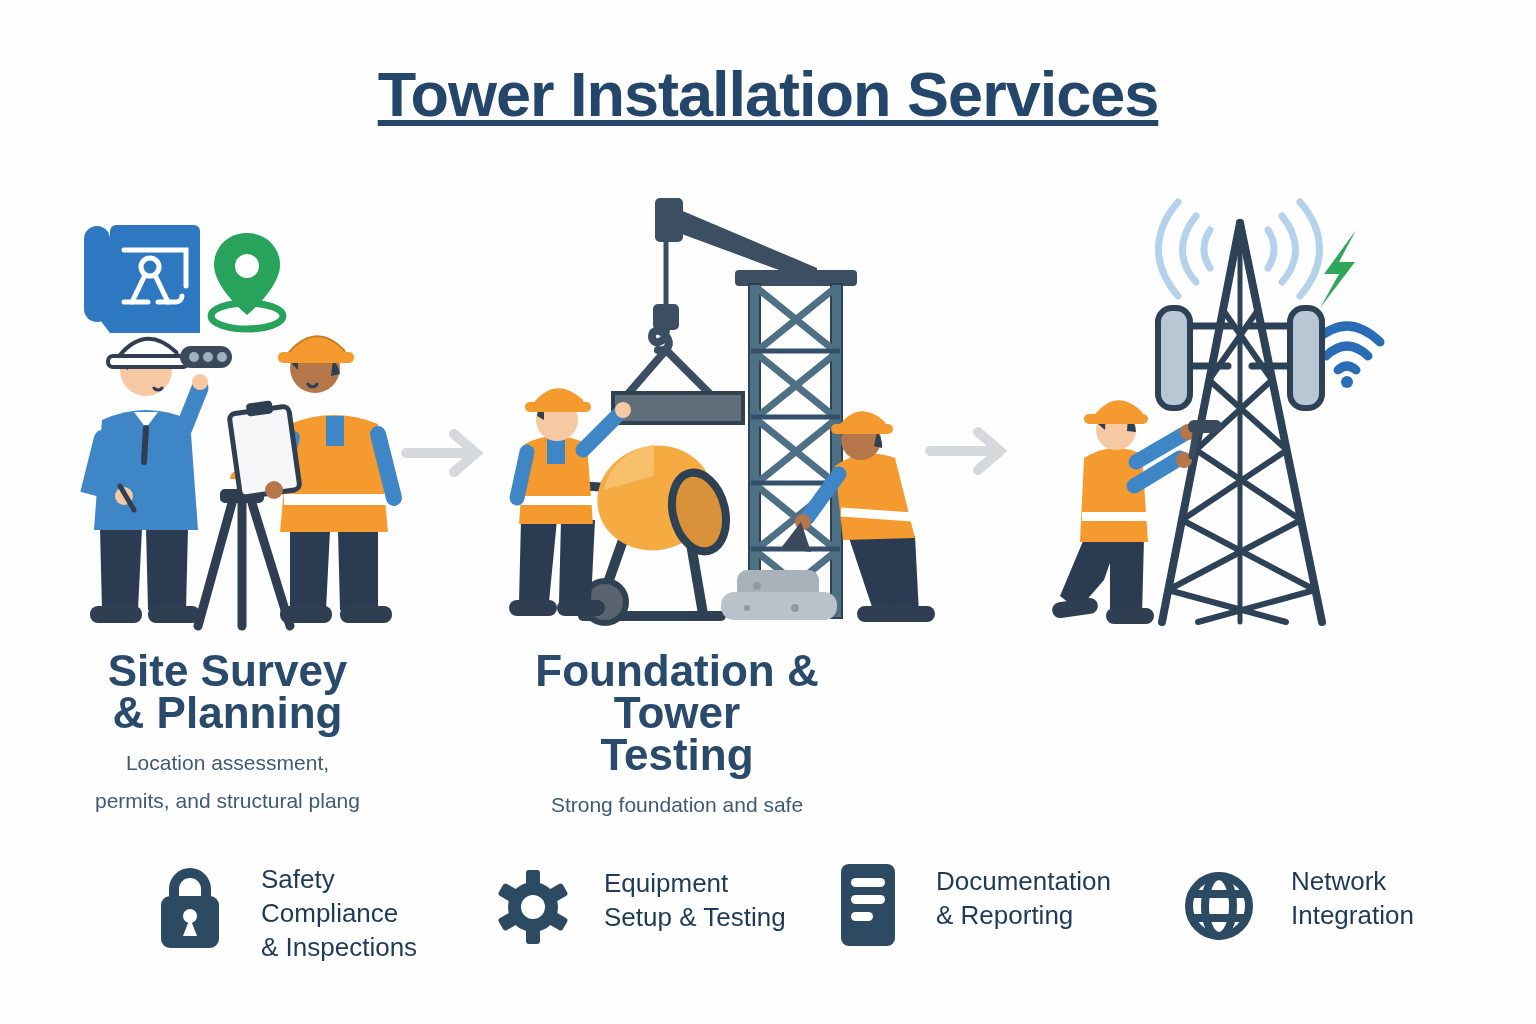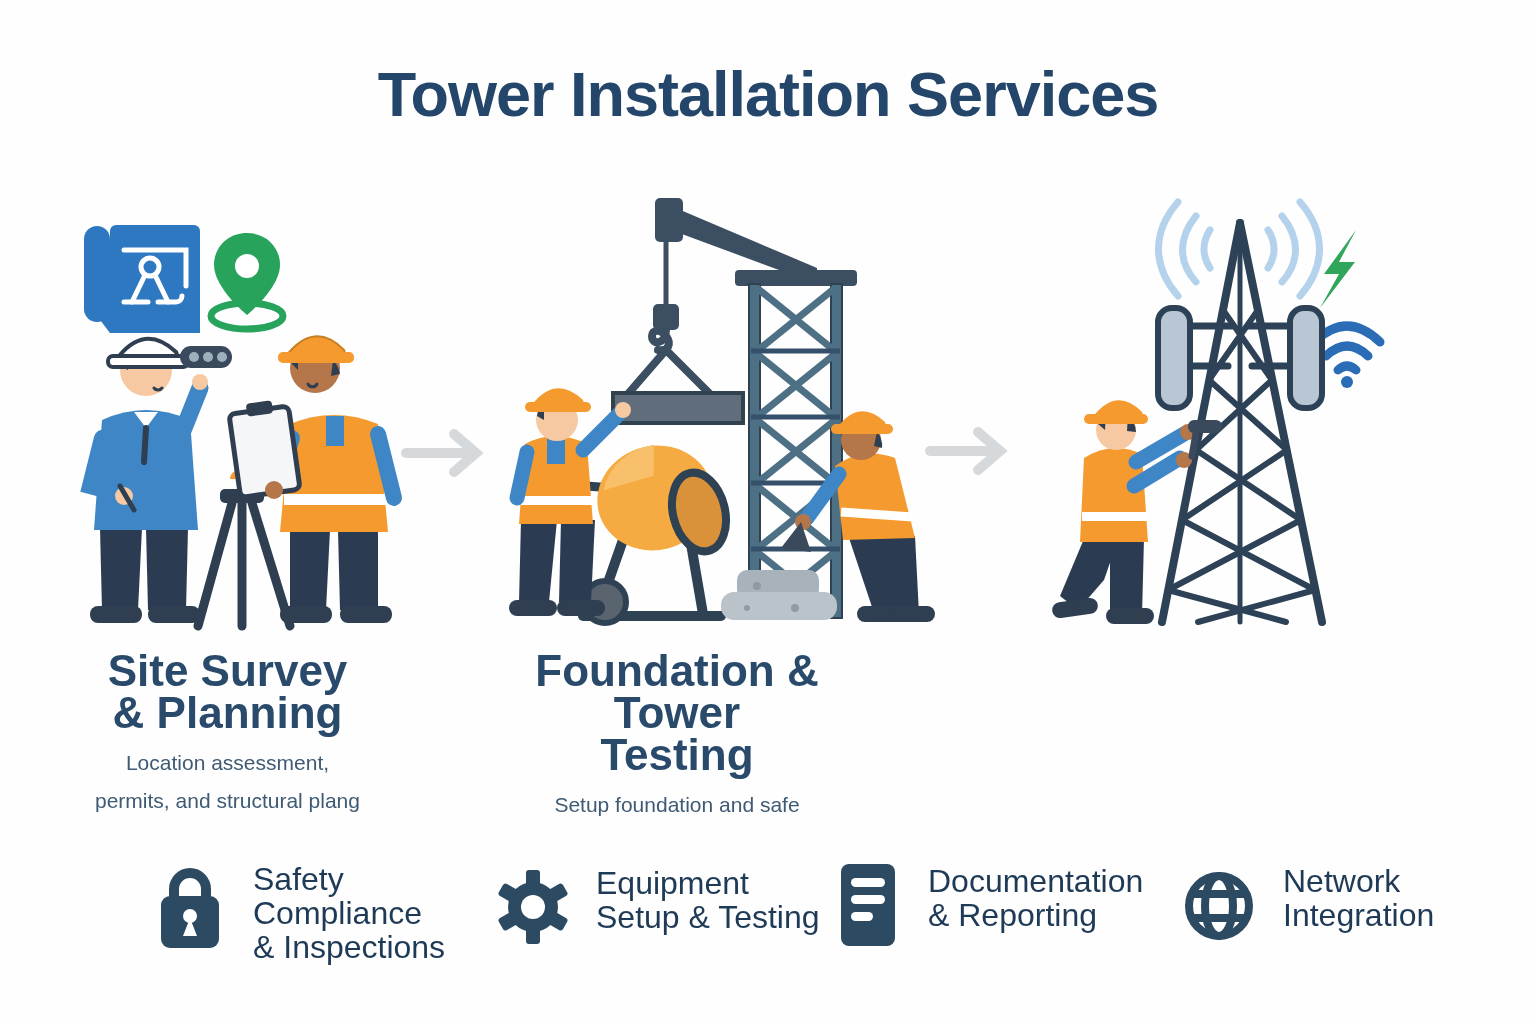--- a/index.html
+++ b/index.html
@@ -2,29 +2,29 @@
 <html><head>
 <meta charset="utf-8">
 <style>
   html,body{margin:0;padding:0;background:#ffffff;}
   .canvas{
     position:relative;width:1536px;height:1024px;background:#fefefe;
     font-family:"Liberation Sans","DejaVu Sans",sans-serif;overflow:hidden;
   }
   .title{
     position:absolute;left:0;top:58px;width:1536px;text-align:center;
-    font-size:63px;font-weight:700;color:#24466b;letter-spacing:-1px;margin:0;
+    font-size:63px;font-weight:700;color:#24466b;letter-spacing:-1px;margin:0;text-decoration:underline;
   }
   .illus{position:absolute;}
   .step-text{position:absolute;text-align:center;}
   .step-heading{margin:0;font-size:44px;font-weight:700;color:#2a4a6b;line-height:42px;}
   .step-desc{margin:10px 0 0 0;font-size:21px;font-weight:400;color:#3e5a74;line-height:38px;}
   .feature{position:absolute;display:flex;align-items:flex-start;}
   .feature-icon{flex:0 0 auto;}
-  .feature-label{margin-left:28px;font-size:32px;font-weight:500;color:#1e3a56;line-height:34px;padding-top:4px;}
+  .feature-label{margin-left:36px;font-size:26px;font-weight:500;color:#1e3a56;line-height:34px;padding-top:4px;}
   .arrow{position:absolute;}
 </style>
 </head>
 <body>
 
 <div class="canvas">
 
   <h1 class="title">Tower Installation Services</h1>
 
   <svg class="illus" style="left:62px;top:198px" width="420" height="440" viewBox="0 0 420 440">
@@ -301,21 +301,21 @@
       <span>permits, and structural plang</span>
     </p>
   </div>
 
   <div class="step-text" style="left:477px;top:650px;width:400px">
     <h2 class="step-heading">
       <span>Foundation &amp; Tower</span><br>
       <span>Testing</span>
     </h2>
     <p class="step-desc">
-      <span>Setup foundation and safe</span><br>
+      <span>Strong foundation and safe</span><br>
     </p>
   </div>
 
 
   <div class="feature" style="left:155px;top:858px">
     <svg class="feature-icon" width="70" height="95" viewBox="0 0 70 95">
       <path d="M19,40 v-9 a16,16 0 0 1 32,0 v9" fill="none" stroke="#2d4a63" stroke-width="10"></path>
       <rect x="6" y="38" width="58" height="52" rx="9" fill="#2d4a63"></rect>
       <circle cx="35" cy="58" r="7" fill="#ffffff"></circle>
       <path d="M35,60 l-7,18 h14 z" fill="#ffffff"></path>

